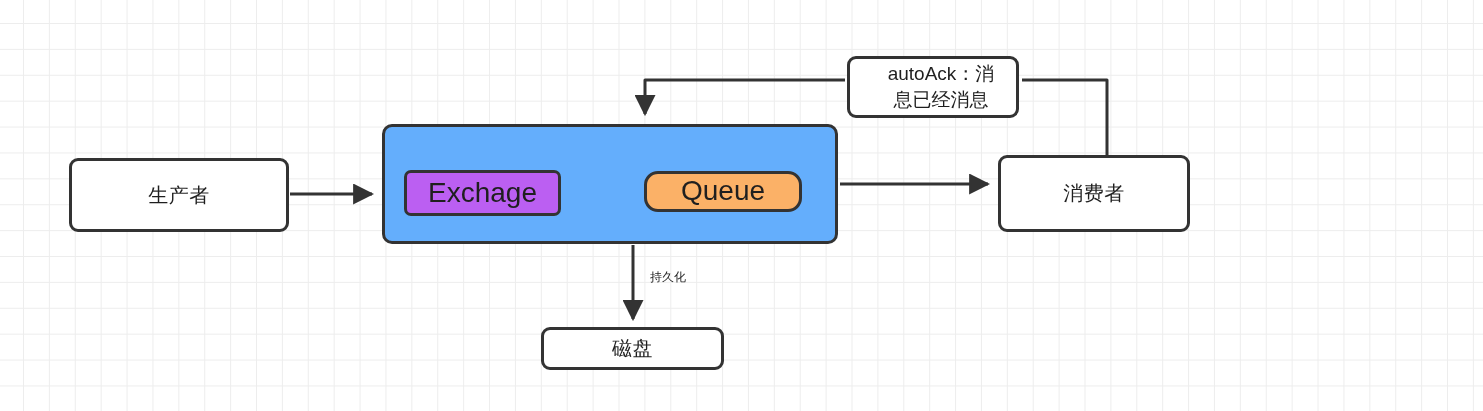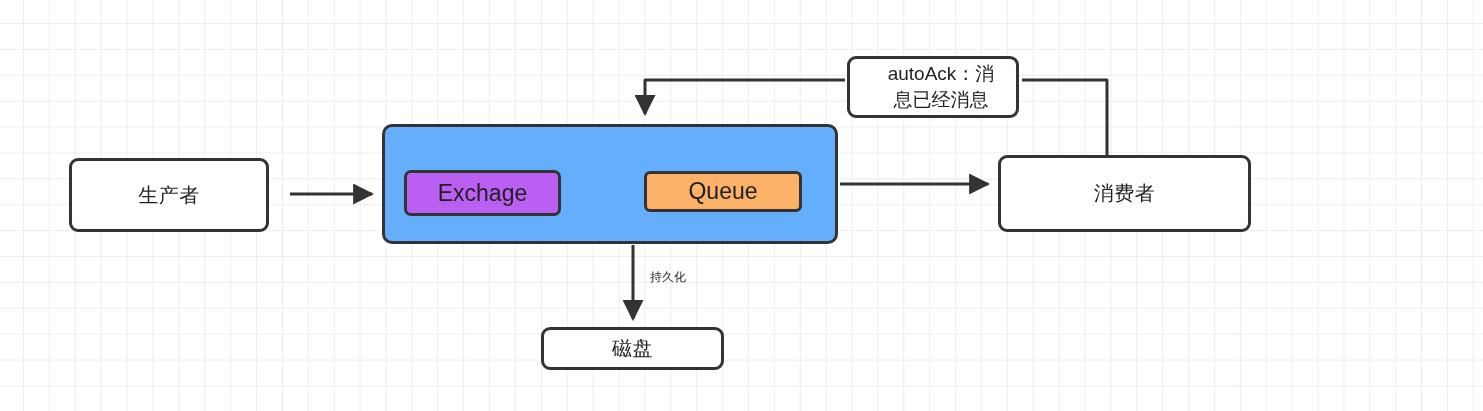--- a/index.html
+++ b/index.html
@@ -46,45 +46,45 @@
   }
   .node-label {
     display: block;
     white-space: pre-line;
   }
   .cjk {
     font-size: 20px;
     letter-spacing: 0.5px;
   }
   .latin {
-    font-size: 23px;
+    font-size: 28px;
   }
 
   
   #producer-node {
-    left: 69px;  top: 158px;  width: 200px; height: 74px;
+    left: 69px;  top: 158px;  width: 220px; height: 74px;
   }
   #broker-node {
     left: 382px; top: 124px; width: 456px; height: 120px;
     background: #64aefc;
     border-radius: 10px;
     display: block;
   }
   #exchange-node {
     left: 404px; top: 170px; width: 157px; height: 46px;
     background: #bb5ff2;
     border-radius: 7px;
   }
   #queue-node {
     left: 644px; top: 171px; width: 158px; height: 41px;
     background: #fbb167;
-    border-radius: 6px;
+    border-radius: 14px;
   }
   #consumer-node {
-    left: 998px; top: 155px; width: 253px; height: 77px;
+    left: 998px; top: 155px; width: 192px; height: 77px;
   }
   #disk-node {
     left: 541px; top: 327px; width: 183px; height: 43px;
   }
   #autoack-note {
     left: 847px; top: 56px; width: 172px; height: 62px;
     border-radius: 9px;
     font-size: 19px;
     padding: 0 4px;
   }

